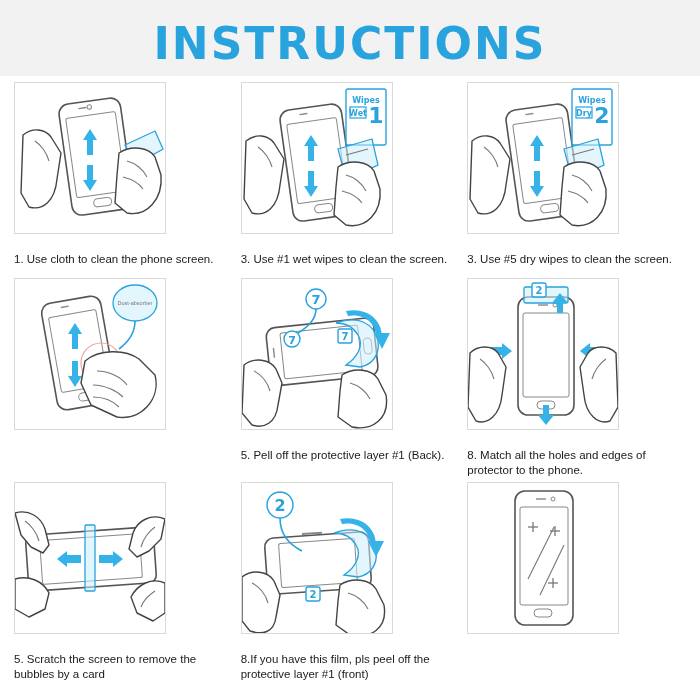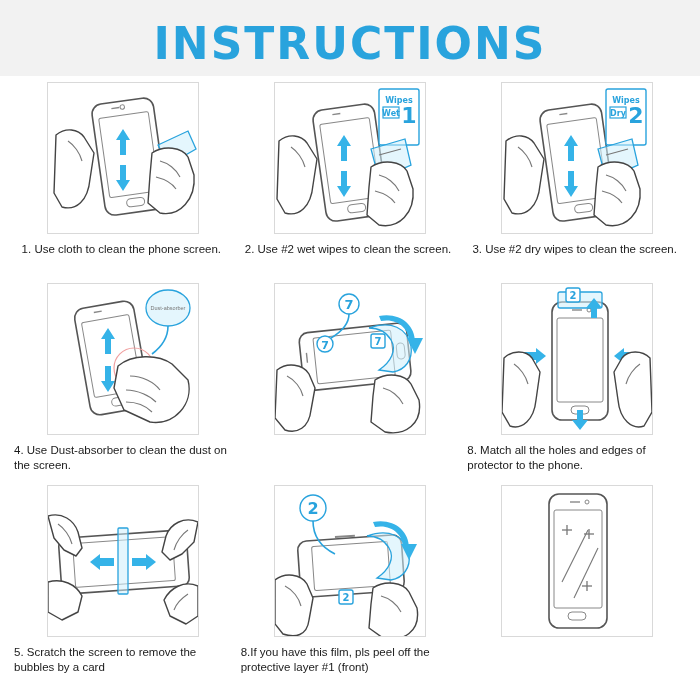--- a/index.html
+++ b/index.html
@@ -49,32 +49,32 @@
     display: grid;
     grid-template-columns: repeat(3, 1fr);
     grid-template-rows: repeat(3, 1fr);
     column-gap: 8px;
     row-gap: 4px;
   }
   .cell {
     position: relative;
     display: flex;
     flex-direction: column;
-    align-items: center;
+    align-items: flex-start;
   }
   .panel {
     position: relative;
     flex: 0 0 150px;
     height: 150px;
     border: 1px solid #d9d9d9;
     background: #ffffff;
     overflow: hidden;
   }
   .caption {
-    margin-top: 8px;
+    margin-top: 18px;
     font-size: 11.5px;
     line-height: 15px;
     color: #1a1a1a;
     font-family: "Liberation Sans", sans-serif;
     padding-right: 4px;
   }
   svg { display: block; }
   .phone-body {
     fill: #ffffff;
     stroke: #555555;
@@ -194,21 +194,21 @@
           <path class="thin-gray" d="M104 72 L126 66"></path>
 
           <path class="hand" d="M4 58 C14 50 26 52 32 60 L42 76 L38 102 C36 124 24 134 10 130 L2 116 Z"></path>
           <path class="thin-gray" d="M16 64 C22 68 28 76 30 84"></path>
 
           <path class="hand" d="M96 84 C108 76 126 78 132 88 L138 106 C140 130 124 146 104 142 L92 132 L94 104 Z"></path>
           <path class="thin-gray" d="M104 92 C112 94 120 100 124 108"></path>
           <path class="thin-gray" d="M100 108 C108 110 116 114 120 120"></path>
         </svg>
       </div>
-      <div class="caption">2. Use #2 wet wipes to clean the screen.</div>
+      <div class="caption">3. Use #1 wet wipes to clean the screen.</div>
     </div>
 
     <div class="cell">
       <div class="panel">
         <svg width="150" height="150" viewBox="0 0 150 150">
           <g transform="rotate(-8 72 78)">
             <rect class="phone-body" x="44" y="24" width="62" height="112" rx="10"></rect>
             <rect class="phone-screen" x="50" y="38" width="50" height="80" rx="2"></rect>
             <line x1="64" y1="30" x2="72" y2="30" stroke="#888" stroke-width="1.4"></line>
             <rect x="66" y="122" width="18" height="8" rx="4" fill="none" stroke="#888" stroke-width="1"></rect>
@@ -226,21 +226,21 @@
           <text class="label-text" x="134" y="40" text-anchor="middle" font-size="22">2</text>
           <polygon class="film" points="96,66 130,56 136,82 104,96"></polygon>
           <path class="thin-gray" d="M104 72 L126 66"></path>
           <path class="hand" d="M4 58 C14 50 26 52 32 60 L42 76 L38 102 C36 124 24 134 10 130 L2 116 Z"></path>
           <path class="thin-gray" d="M16 64 C22 68 28 76 30 84"></path>
           <path class="hand" d="M96 84 C108 76 126 78 132 88 L138 106 C140 130 124 146 104 142 L92 132 L94 104 Z"></path>
           <path class="thin-gray" d="M104 92 C112 94 120 100 124 108"></path>
           <path class="thin-gray" d="M100 108 C108 110 116 114 120 120"></path>
         </svg>
       </div>
-      <div class="caption">3. Use #2 dry wipes to clean the screen.</div>
+      <div class="caption">3. Use #5 dry wipes to clean the screen.</div>
     </div>
 
     <div class="cell">
       <div class="panel">
         <svg width="150" height="150" viewBox="0 0 150 150">
           <g transform="rotate(-10 64 74)">
             <rect class="phone-body" x="34" y="20" width="60" height="108" rx="10"></rect>
             <rect class="phone-screen" x="40" y="34" width="48" height="76" rx="2"></rect>
             <line x1="54" y1="26" x2="62" y2="26" stroke="#888" stroke-width="1.4"></line>
             <rect x="56" y="114" width="16" height="8" rx="4" fill="none" stroke="#888" stroke-width="1"></rect>
@@ -257,21 +257,20 @@
           <path class="cyan-line" d="M120 42 C120 56 112 64 104 70"></path>
 
           <circle cx="86" cy="84" r="20" fill="none" stroke="#f0a0a0" stroke-width="1.2"></circle>
 
           <path class="hand" d="M70 82 C84 70 110 70 124 80 L140 96 C146 120 126 142 102 138 L76 126 L66 104 Z"></path>
           <path class="thin-gray" d="M82 92 C94 92 106 98 112 106"></path>
           <path class="thin-gray" d="M78 106 C90 106 102 112 108 118"></path>
           <path class="thin-gray" d="M78 118 C88 118 98 122 104 128"></path>
         </svg>
       </div>
-      <div class="caption">4. Use Dust-absorber to clean the dust on the screen.</div>
     </div>
 
     <div class="cell">
       <div class="panel">
         <svg width="150" height="150" viewBox="0 0 150 150">
 
           <g transform="rotate(-6 78 72)">
             <rect class="phone-body" x="26" y="44" width="108" height="58" rx="9"></rect>
             <rect class="phone-screen" x="40" y="50" width="78" height="46" rx="2"></rect>
             <line x1="32" y1="64" x2="32" y2="74" stroke="#888" stroke-width="1.4"></line>
@@ -291,20 +290,21 @@
           <text class="label-text" x="103" y="61" text-anchor="middle" font-size="10">7</text>
           <path class="cyan-line" d="M74 30 C74 40 66 48 56 54"></path>
 
           <path class="hand" d="M2 86 C12 78 28 80 34 90 L40 104 L36 126 C34 144 22 150 10 146 L0 134 Z"></path>
           <path class="thin-gray" d="M12 92 C20 96 26 104 28 112"></path>
 
           <path class="hand" d="M100 96 C112 88 130 90 136 100 L144 116 C148 140 130 152 110 148 L96 138 L98 112 Z"></path>
           <path class="thin-gray" d="M108 104 C116 106 124 112 128 120"></path>
         </svg>
       </div>
+      <div class="caption">5. Pell off the protective layer #1 (Back).</div>
     </div>
 
     <div class="cell">
       <div class="panel">
         <svg width="150" height="150" viewBox="0 0 150 150">
           <rect class="phone-body" x="50" y="18" width="56" height="118" rx="10"></rect>
           <rect class="phone-screen" x="55" y="34" width="46" height="84" rx="2"></rect>
           <line x1="70" y1="26" x2="80" y2="26" stroke="#888" stroke-width="1.4"></line>
           <circle cx="87" cy="26" r="2" fill="none" stroke="#888" stroke-width="1"></circle>
           <rect x="69" y="122" width="18" height="8" rx="4" fill="none" stroke="#888" stroke-width="1"></rect>

